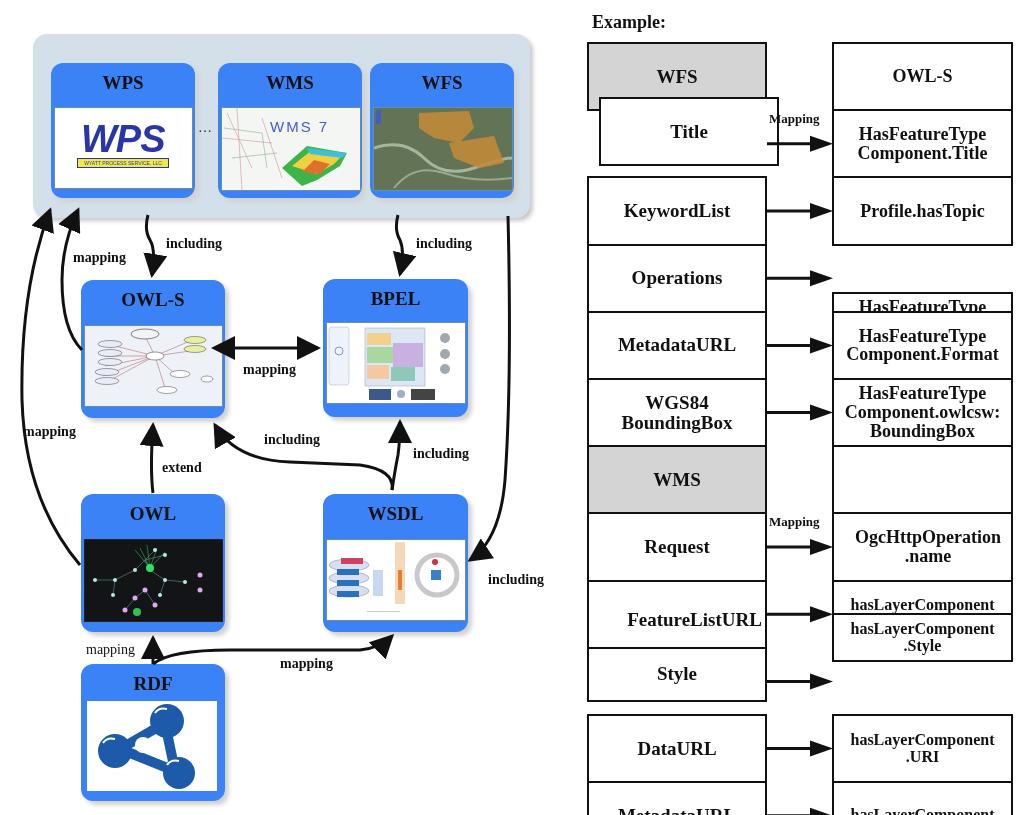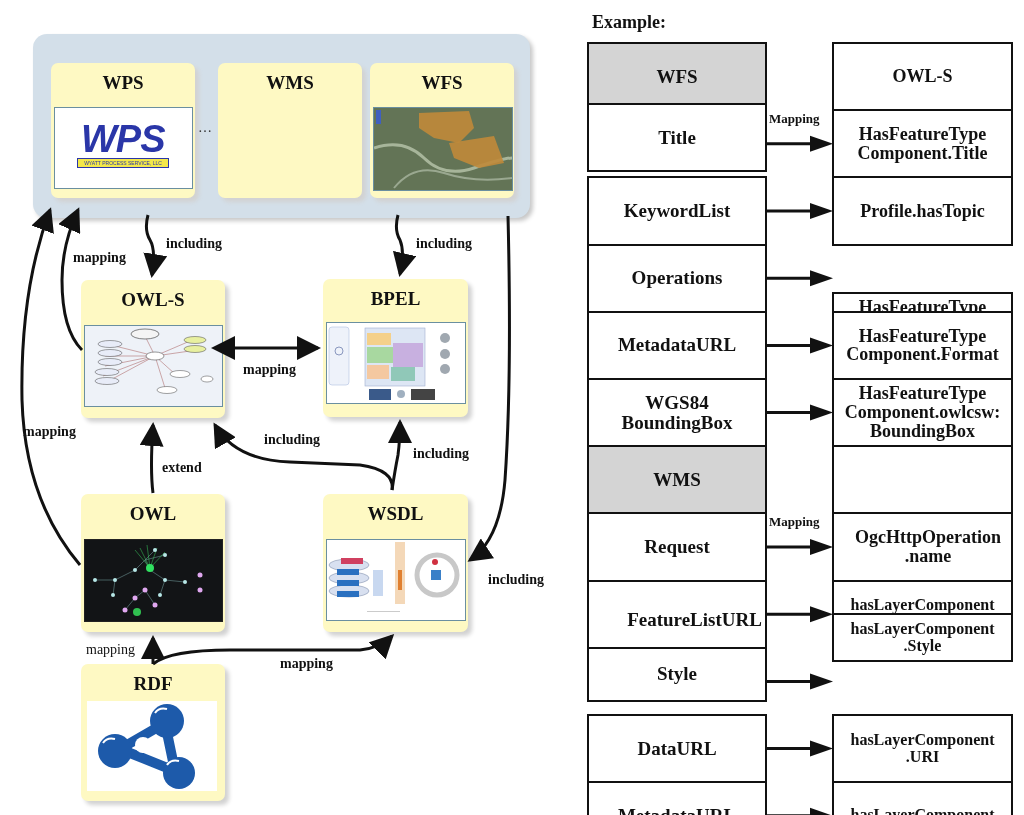--- a/index.html
+++ b/index.html
@@ -1,18 +1,18 @@
 <!DOCTYPE html>
 <html><head>
 <meta charset="utf-8">
 <style>
   html, body { margin:0; padding:0; background:#ffffff; }
   body { width:1024px; height:815px; position:relative; overflow:hidden; font-family:"Liberation Serif", serif; }
   .group-bg { position:absolute; left:33px; top:34px; width:497px; height:184px; background:#d3dfe9; border-radius:14px; box-shadow:3px 3px 4px #c8c8c8; }
-  .node { position:absolute; background:#fef9c3; border-radius:7px; box-shadow:4px 4px 4px #d2d2d2; }
+  .node { position:absolute; background:#3b82f6; border-radius:12px; box-shadow:4px 4px 4px #d2d2d2; }
   .node-title { position:absolute; left:0; right:0; text-align:center; font-weight:bold; font-size:19px; color:#111; }
   .node-img { position:absolute; background:#ffffff; border:1px solid #6a8fa0; overflow:hidden; }
   .lbl { position:absolute; font-weight:bold; font-size:14px; color:#111; white-space:nowrap; }
   .lbl.thin { font-weight:normal; }
   svg.arrows { position:absolute; left:0; top:0; width:1024px; height:815px; pointer-events:none; }
   .cell { position:absolute; border:2px solid #111; background:#fff; box-sizing:border-box; display:flex; align-items:center; justify-content:center; text-align:center; font-weight:bold; color:#111; line-height:1.05; }
   .cell.left { left:587px; width:180px; font-size:19px; }
   .cell.right { left:832px; width:181px; font-size:18px; }
   .cell.head { background:#d4d4d4; }
   .cell.small { font-size:16px; }
@@ -29,20 +29,31 @@
   <div class="node-img" style="left:3px;top:44px;width:137px;height:80px;">
     <div style="position:absolute;left:26px;top:10px;font-family:'Liberation Sans',sans-serif;font-style:italic;font-weight:bold;font-size:38px;color:#2a36a8;letter-spacing:-1px;">WPS</div>
     <div style="position:absolute;left:22px;top:50px;width:90px;height:8px;background:#f3e84a;border:1px solid #2a36a8;font-size:5px;color:#2a36a8;line-height:8px;text-align:center;overflow:hidden;font-family:'Liberation Sans',sans-serif;">WYATT PROCESS SERVICE, LLC</div>
   </div>
 </div>
 
 <div class="lbl" style="left:198px;top:120px;font-weight:normal;color:#333;">…</div>
 
 <div class="node" style="left:218px;top:63px;width:144px;height:135px;">
   <div class="node-title" style="top:9px;">WMS</div>
+  <div class="node-img" style="left:3px;top:44px;width:138px;height:82px;background:#f4f6f4;">
+    <svg width="138" height="82">
+      <path d="M5 5 L30 60 M15 0 L20 82 M40 10 L60 70 M0 30 L50 35" stroke="#d8a0a0" stroke-width="0.7" fill="none"></path>
+      <path d="M2 20 L40 25 L45 60 M10 50 L55 45" stroke="#8cb08c" stroke-width="0.6" fill="none"></path>
+      <path d="M60 60 L85 38 L125 45 L118 58 L95 72 L80 78 Z" fill="#3cb44a"></path>
+      <path d="M70 58 L90 42 L120 48 L112 56 L95 66 Z" fill="#f0d040"></path>
+      <path d="M80 64 L92 52 L108 56 L98 66 Z" fill="#e0702a"></path>
+      <path d="M85 40 L125 45 L120 50 L88 46 Z" fill="#40c0d8"></path>
+      <text x="48" y="24" font-family="Liberation Sans, sans-serif" font-size="15" fill="#4a5cc8" letter-spacing="2">WMS 7</text>
+    </svg>
+  </div>
 </div>
 
 <div class="node" style="left:370px;top:63px;width:144px;height:135px;">
   <div class="node-title" style="top:9px;">WFS</div>
   <div class="node-img" style="left:3px;top:44px;width:138px;height:82px;background:#6a7a58;">
     <svg width="138" height="82">
       <rect width="138" height="82" fill="#637456"></rect>
       <path d="M0 40 Q30 30 50 50 T100 60 T138 50" stroke="#a7b59a" stroke-width="3" fill="none"></path>
       <path d="M20 80 Q40 55 70 65 T138 70" stroke="#9aa890" stroke-width="2" fill="none"></path>
       <path d="M45 5 L95 3 L100 20 L85 35 L60 30 L45 20 Z" fill="#c08a3a" opacity="0.9"></path>
@@ -215,21 +226,21 @@
 <div class="lbl" style="left:162px;top:460px;">extend</div>
 <div class="lbl" style="left:488px;top:572px;">including</div>
 <div class="lbl thin" style="left:86px;top:642px;">mapping</div>
 <div class="lbl" style="left:280px;top:656px;">mapping</div>
 
 <div class="example">Example:</div>
 
 <div id="table">
     <div class="cell left head" style="top: 42px; height: 69.2px;">WFS</div>
     <div class="cell right" style="top: 42px; height: 69.2px;">OWL-S</div>
-    <div class="cell left" style="top: 103px; height: 69px;">Title</div>
+    <div class="cell left" style="top: 97px; height: 69px; margin-left: 12px;">Title</div>
     <div class="cell right" style="top: 109.2px; height: 69.2px;">HasFeatureType Component.Title</div>
     <div class="map-lbl" style="left: 769px; top: 111.2px;">Mapping</div>
     <div class="cell left" style="top: 176.4px; height: 69.2px;">KeywordList</div>
     <div class="cell right" style="top: 176.4px; height: 69.2px;">Profile.hasTopic</div>
     <div class="cell left" style="top: 243.6px; height: 69.2px;">Operations</div>
     <div class="cell right" style="top: 243.6px; height: 69.2px; margin-top: 48px;">HasFeatureType Component.Feature TypeOperations</div>
     <div class="cell left" style="top: 310.8px; height: 69.2px;">MetadataURL</div>
     <div class="cell right" style="top: 310.8px; height: 69.2px;">HasFeatureType Component.Format</div>
     <div class="cell left" style="top: 378px; height: 69.2px;">WGS84 BoundingBox</div>
     <div class="cell right" style="top: 378px; height: 69.2px;">HasFeatureType Component.owlcsw: BoundingBox</div>

